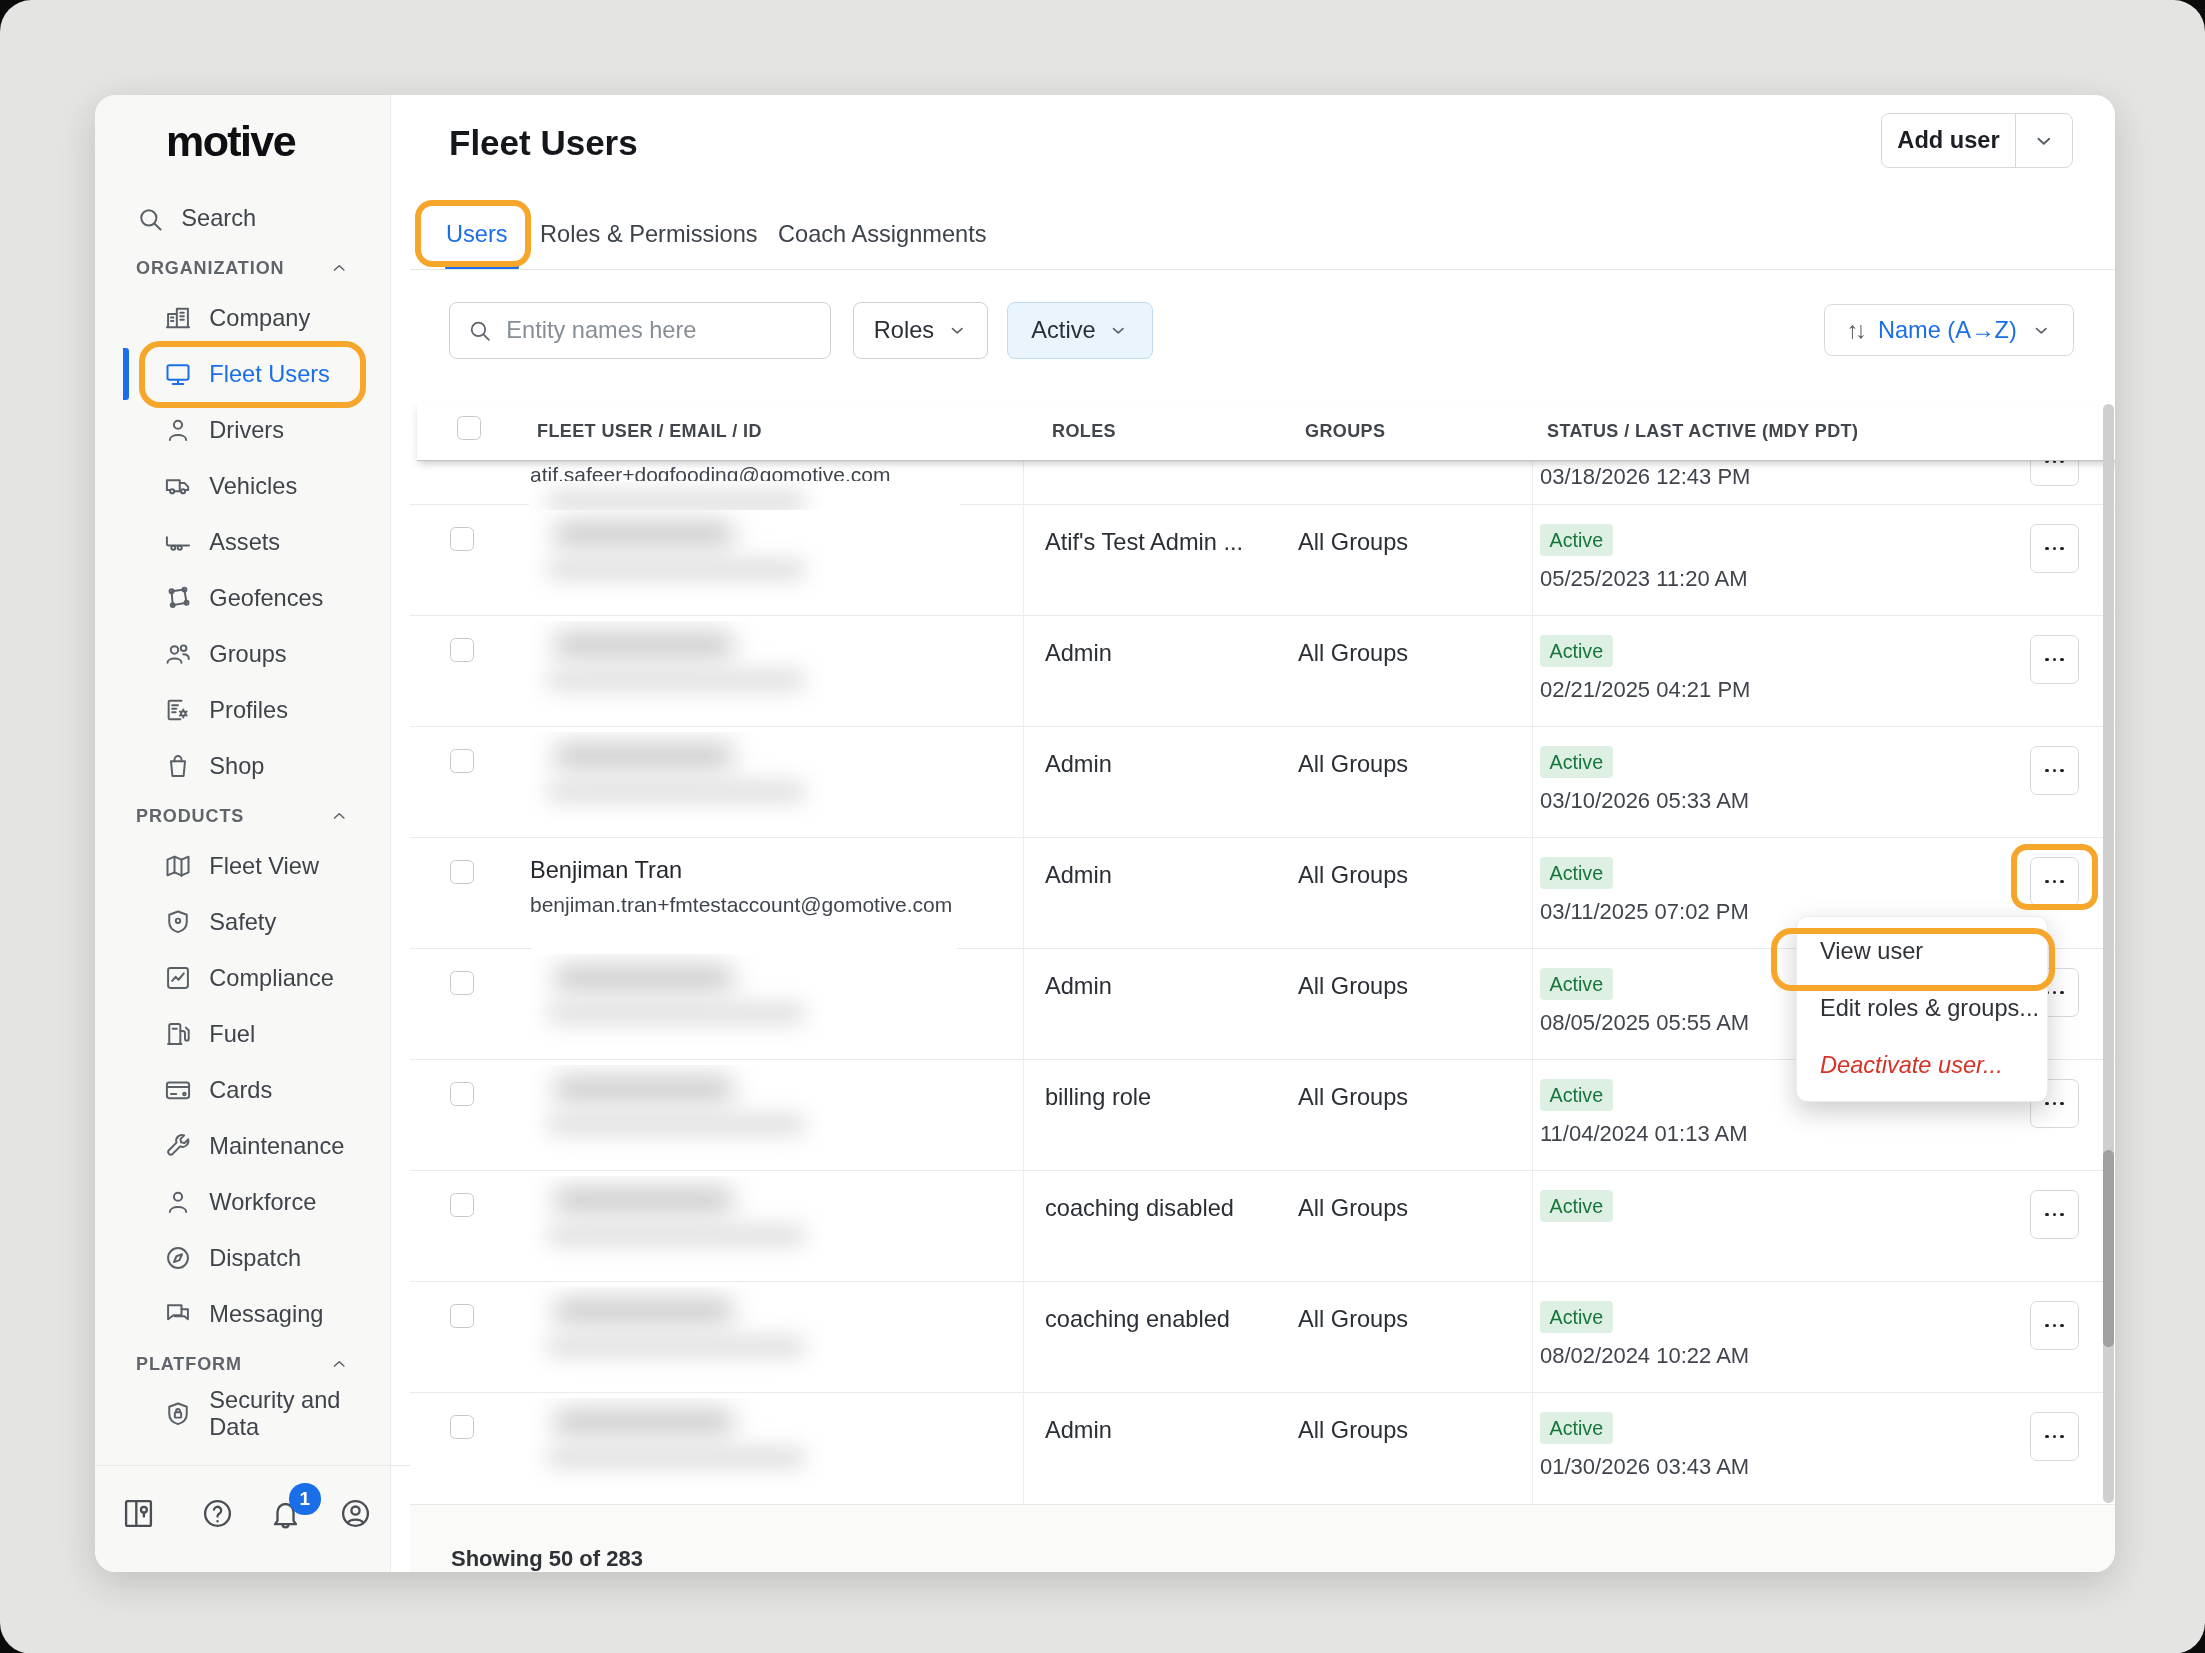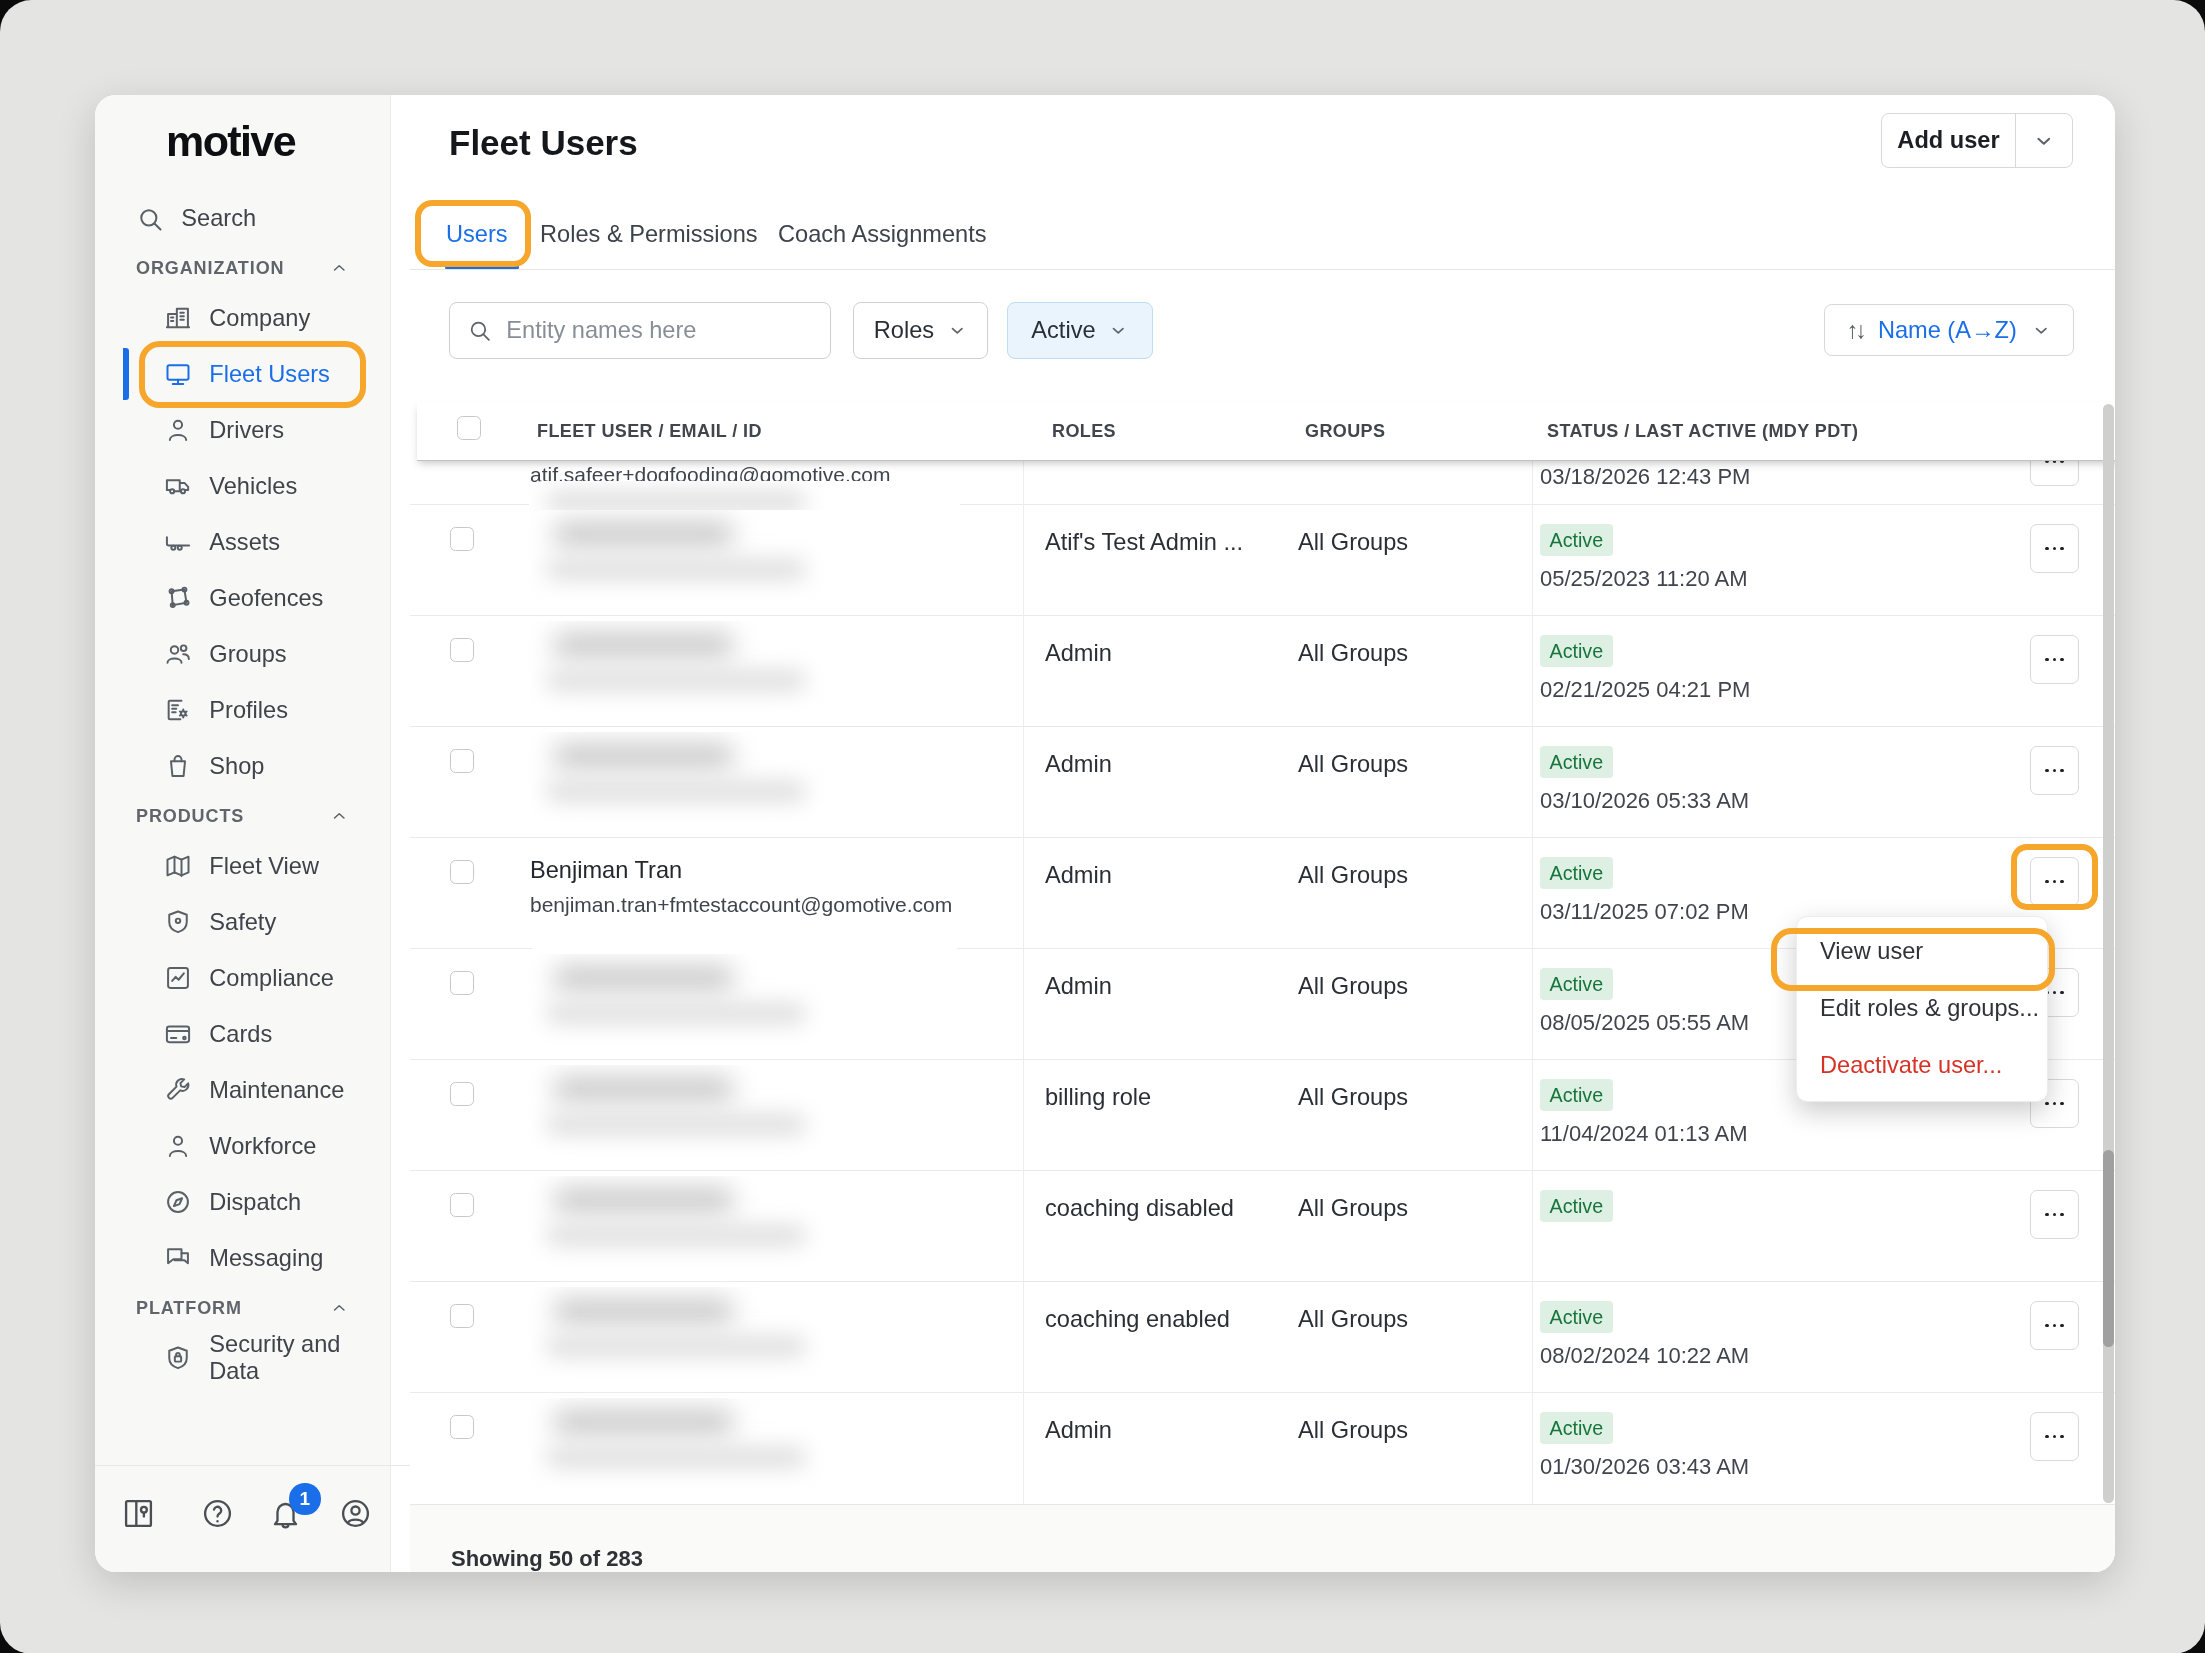--- a/index.html
+++ b/index.html
@@ -84,21 +84,21 @@
   .blob .s2{position:absolute;left:17.3px;top:50px;width:260px;height:19px;background:#dadada;filter:blur(11px);border-radius:9.5px;}
   .vsep{position:absolute;width:0.8px;top:366px;height:1043px;background:#ededeb;z-index:1;}
   .sbtrack{position:absolute;left:1693px;top:309px;width:11px;height:1099px;background:#cfcfcd;border-radius:6.3px;z-index:6;}
   .sbthumb{position:absolute;left:1693px;top:1055px;width:11px;height:197px;background:#9fa09f;border-radius:6.3px;z-index:7;cursor:grab;}
   .tfoot{position:absolute;left:0;top:1409px;width:100%;height:68px;background:#fafaf9;border-top:0.8px solid #e7e7e5;
          display:flex;align-items:flex-end;padding-left:41px;font-size:22px;font-weight:700;color:#2e3237;}
   
   .menu{position:absolute;left:1386px;top:821px;width:252px;background:#fff;border:0.8px solid #ececec;border-radius:11px;
         box-shadow:0 9.5px 27px rgba(0,0,0,.2);z-index:30;padding:6.3px 0;}
   .menu-item{height:57px;display:flex;align-items:center;padding-left:23px;font-size:23.6px;color:#2f3338;cursor:pointer;}
-  .menu-item.danger{color:#d63226;}
+  .menu-item.danger{color:#d63226;font-style:italic;}
   
   .oring{position:absolute;border:6.3px solid #F5A62B;border-radius:19px;z-index:40;pointer-events:none;background:transparent;}
   #ring-users-tab{left:4.7px;top:105px;width:116px;height:67px;border-radius:17.3px;}
   #ring-view-user{left:1361px;top:833px;width:284px;height:63px;border-radius:20.5px;z-index:41;}
   #ring-kebab{left:1601px;top:749px;width:87px;height:66px;border-radius:15.8px;}
   .side-item.active .oring{left:15.8px;right:23.6px;top:-5.5px;bottom:-5.5px;border-radius:20.5px;border-width:6.3px;}
 </style>
 </head>
 <body>
 
@@ -245,20 +245,30 @@
             <span>Safety</span>
           </div>
           <div class="side-item">
             <span class="icw">
               <svg viewBox="0 0 24 24">
                 <rect x="3.5" y="3.5" width="17" height="17" rx="2"></rect>
                 <path d="M7 14.5l3-3.5 2.5 2.5 4.5-5.5"></path>
               </svg>
             </span>
             <span>Compliance</span>
+          </div>
+          <div class="side-item">
+            <span class="icw">
+              <svg viewBox="0 0 24 24">
+                <rect x="4.5" y="3.5" width="9.5" height="17" rx="1.5"></rect>
+                <path d="M3.5 20.5h11.5M7.5 7.5h3.5"></path>
+                <path d="M14 9.5h2a2 2 0 0 1 2 2v4.5a1.6 1.6 0 0 0 3.2 0V9l-2.4-2.5"></path>
+              </svg>
+            </span>
+            <span>Fuel</span>
           </div>
           <div class="side-item">
             <span class="icw">
               <svg viewBox="0 0 24 24">
                 <rect x="2.5" y="5.5" width="19" height="13.5" rx="2"></rect>
                 <path d="M2.5 9.5h19"></path>
                 <path d="M6 15.5h4.5"></path>
                 <circle cx="17.5" cy="15.5" r="1.1"></circle>
               </svg>
             </span>

